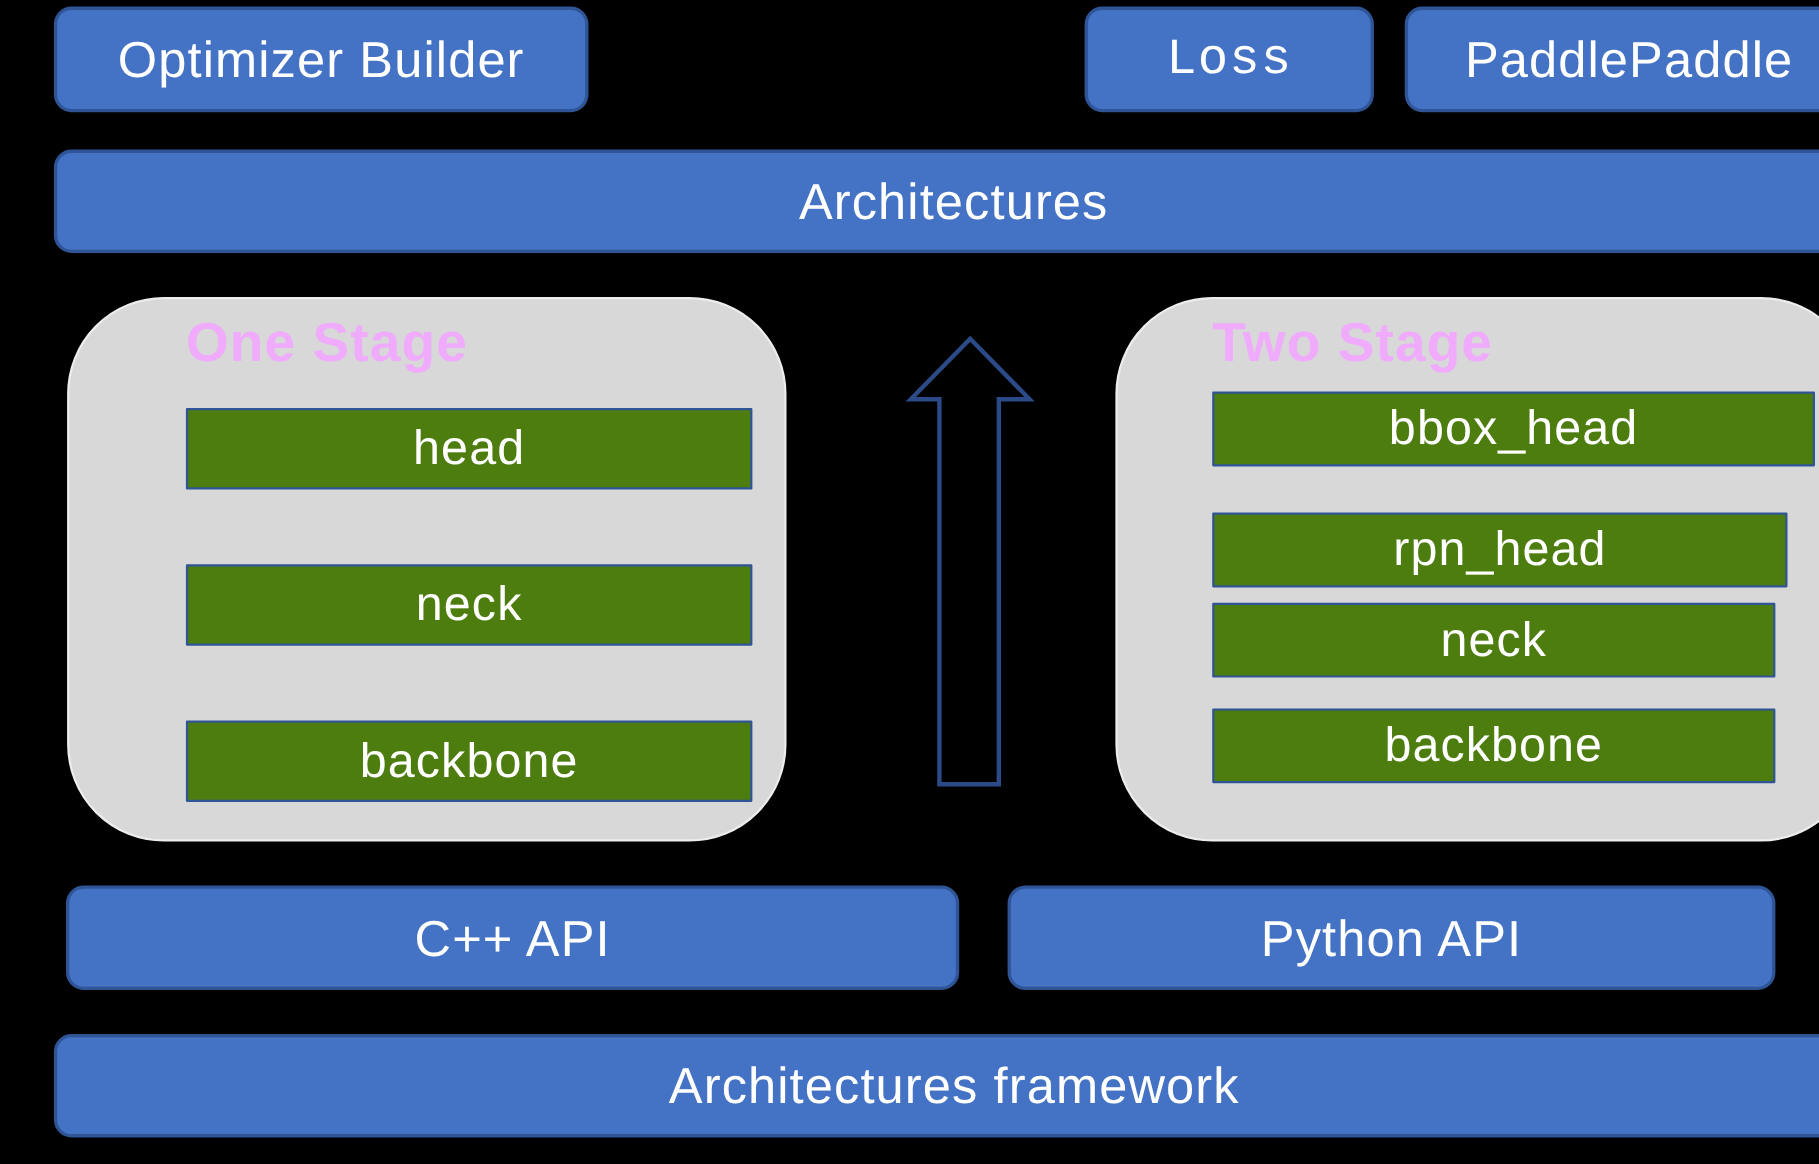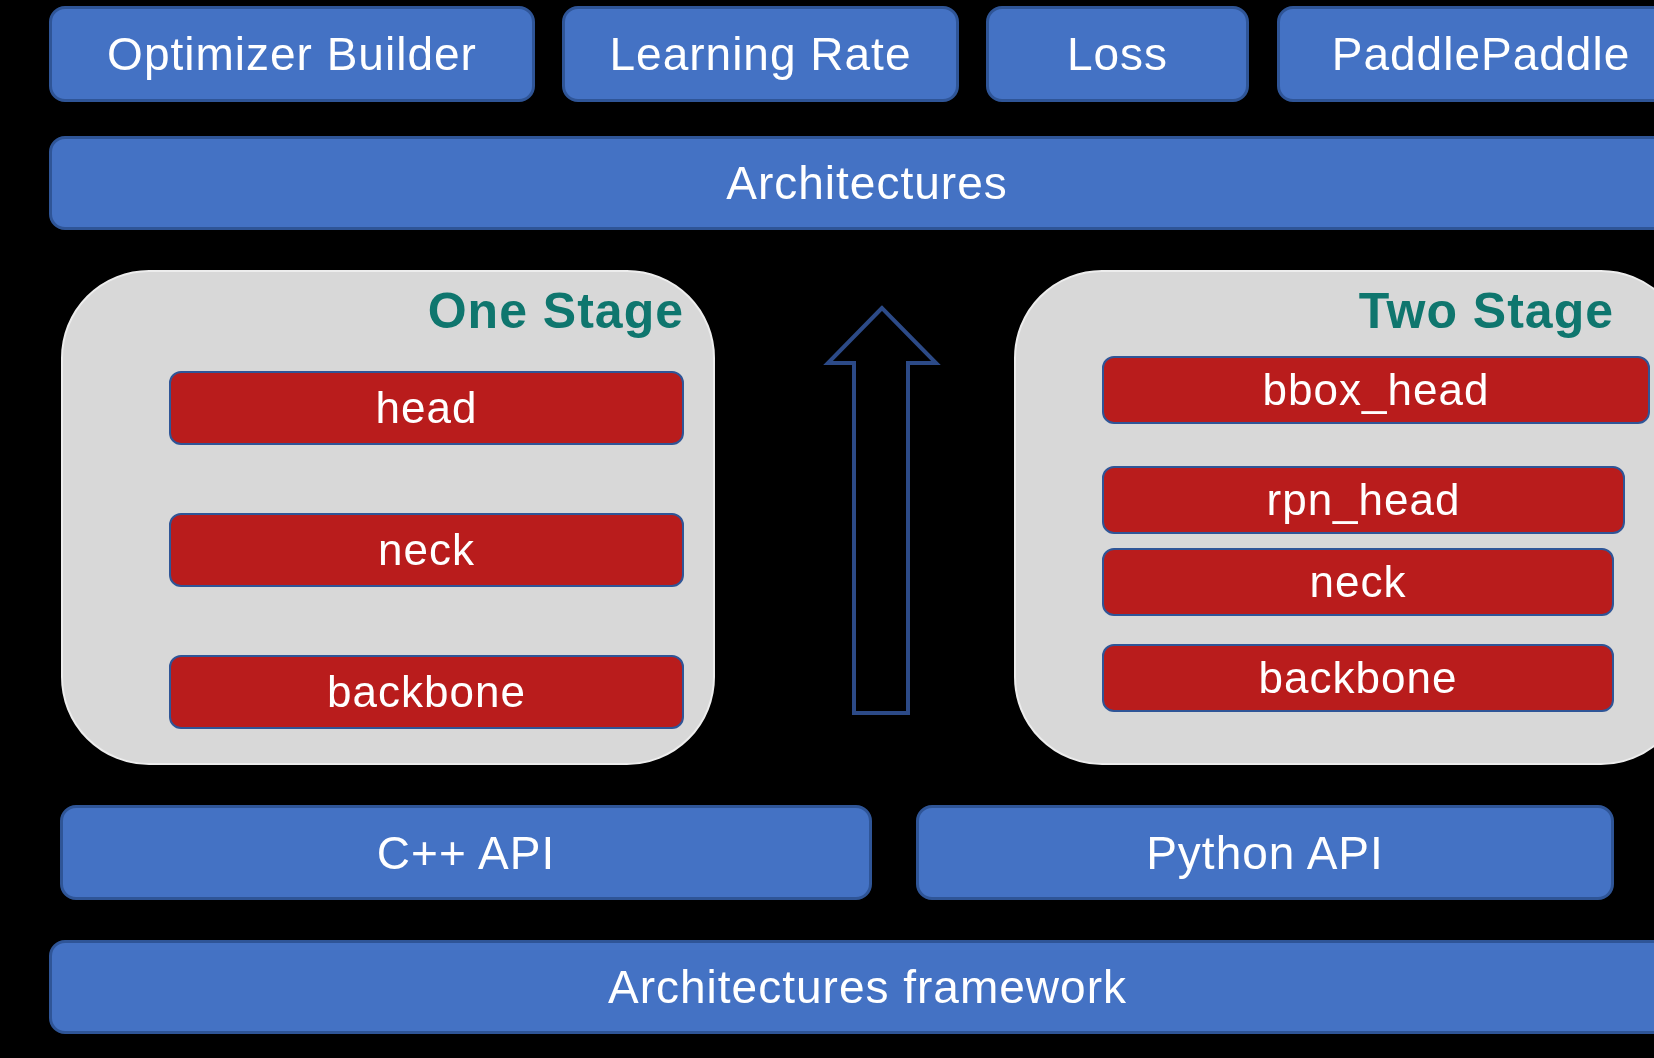--- a/index.html
+++ b/index.html
@@ -29,44 +29,44 @@
   }
   .panel {
     position: absolute;
     background: #D8D8D8;
     border: 2px solid #EDEDED;
     border-radius: 88px;
     box-sizing: border-box;
   }
   .panel-title {
     position: absolute;
-    color: #0f766e;
+    color: #f0abfc;
     font-size: 50px;
     font-weight: 600;
     letter-spacing: 1px;
-    text-align: right;
+    text-align: left;
   }
   .layer-bar {
     position: absolute;
-    background: #b91c1c;
+    background: #4d7c0f;
     border: 2px solid #2F5597;
-    border-radius: 12px;
+    border-radius: 1px;
     box-sizing: border-box;
     display: flex;
     align-items: center;
     justify-content: center;
     color: #FFFFFF;
     font-size: 44px;
     font-weight: 400;
     letter-spacing: 1px;
   }
   
   #box-optimizer   { left: 10px;   top: 6px; width: 486px; height: 96px; }
   #box-lr         { left: 523px;  top: 6px; width: 397px; height: 96px; }
-  #box-loss       { left: 947px;  top: 6px; width: 263px; height: 96px; }
+  #box-loss       { left: 947px;  top: 6px; width: 263px; height: 96px; font-family: Liberation Mono, monospace; }
   #box-postprocess{ left: 1238px; top: 6px; width: 408px; height: 96px; }
   
   #bar-architectures { left: 10px; top: 136px; width: 1636px; height: 94px; border-radius: 16px; }
   
   #panel-one-stage { left: 22px; top: 270px; width: 654px; height: 495px; }
   #one-stage-title { left: 130px; top: 282px; width: 515px; }
   #one-head      { left: 130px; top: 371px; width: 515px; height: 74px; }
   #one-neck      { left: 130px; top: 513px; width: 515px; height: 74px; }
   #one-backbone  { left: 130px; top: 655px; width: 515px; height: 74px; }
   
@@ -83,23 +83,20 @@
   #bar-python-api { left: 877px; top: 805px; width: 698px; height: 95px; }
   #bar-framework  { left: 10px;  top: 940px; width: 1637px; height: 94px; }
 </style>
 </head>
 <body>
 
 <div id="canvas">
 
   <div class="blue-box" id="box-optimizer">
     <span>Optimizer Builder</span>
-  </div>
-  <div class="blue-box" id="box-lr">
-    <span>Learning Rate</span>
   </div>
   <div class="blue-box" id="box-loss">
     <span>Loss</span>
   </div>
   <div class="blue-box" id="box-postprocess">
     <span>PaddlePaddle</span>
   </div>
 
   <div class="blue-box" id="bar-architectures">
     <span>Architectures</span>

